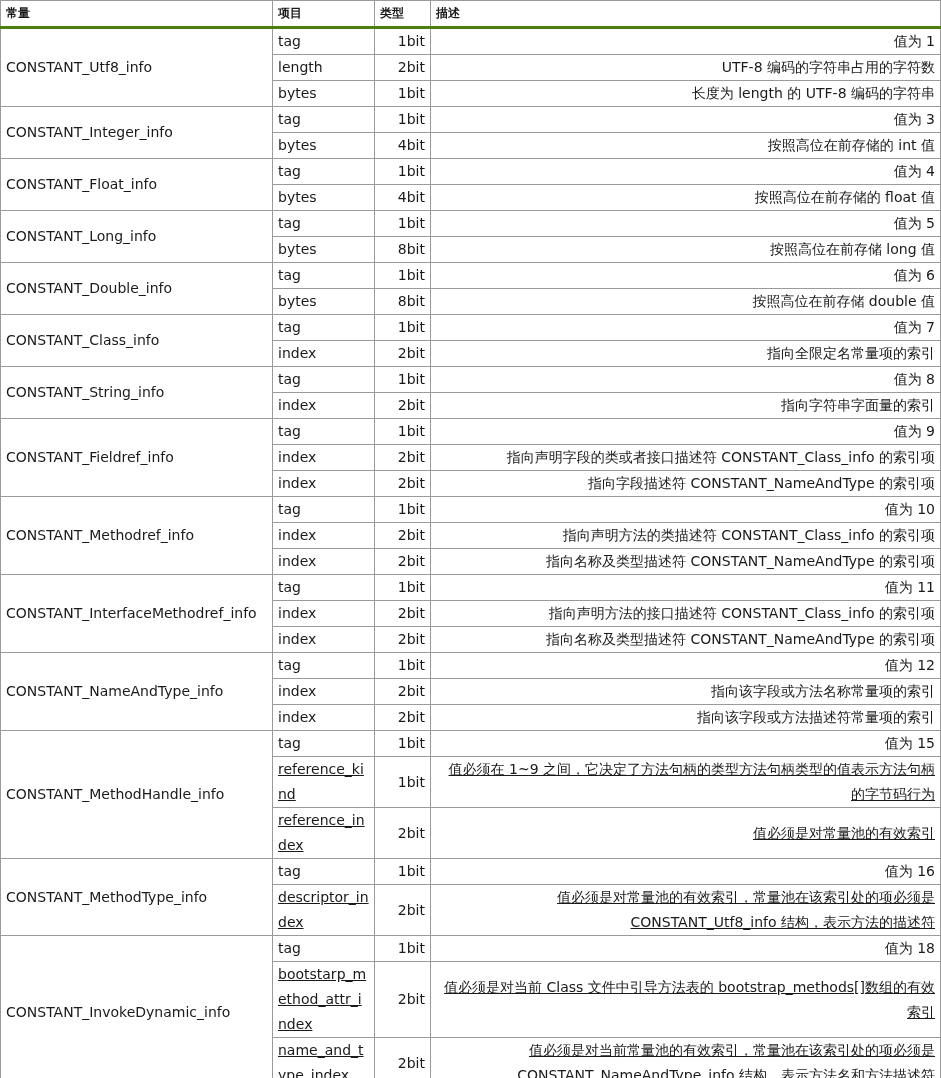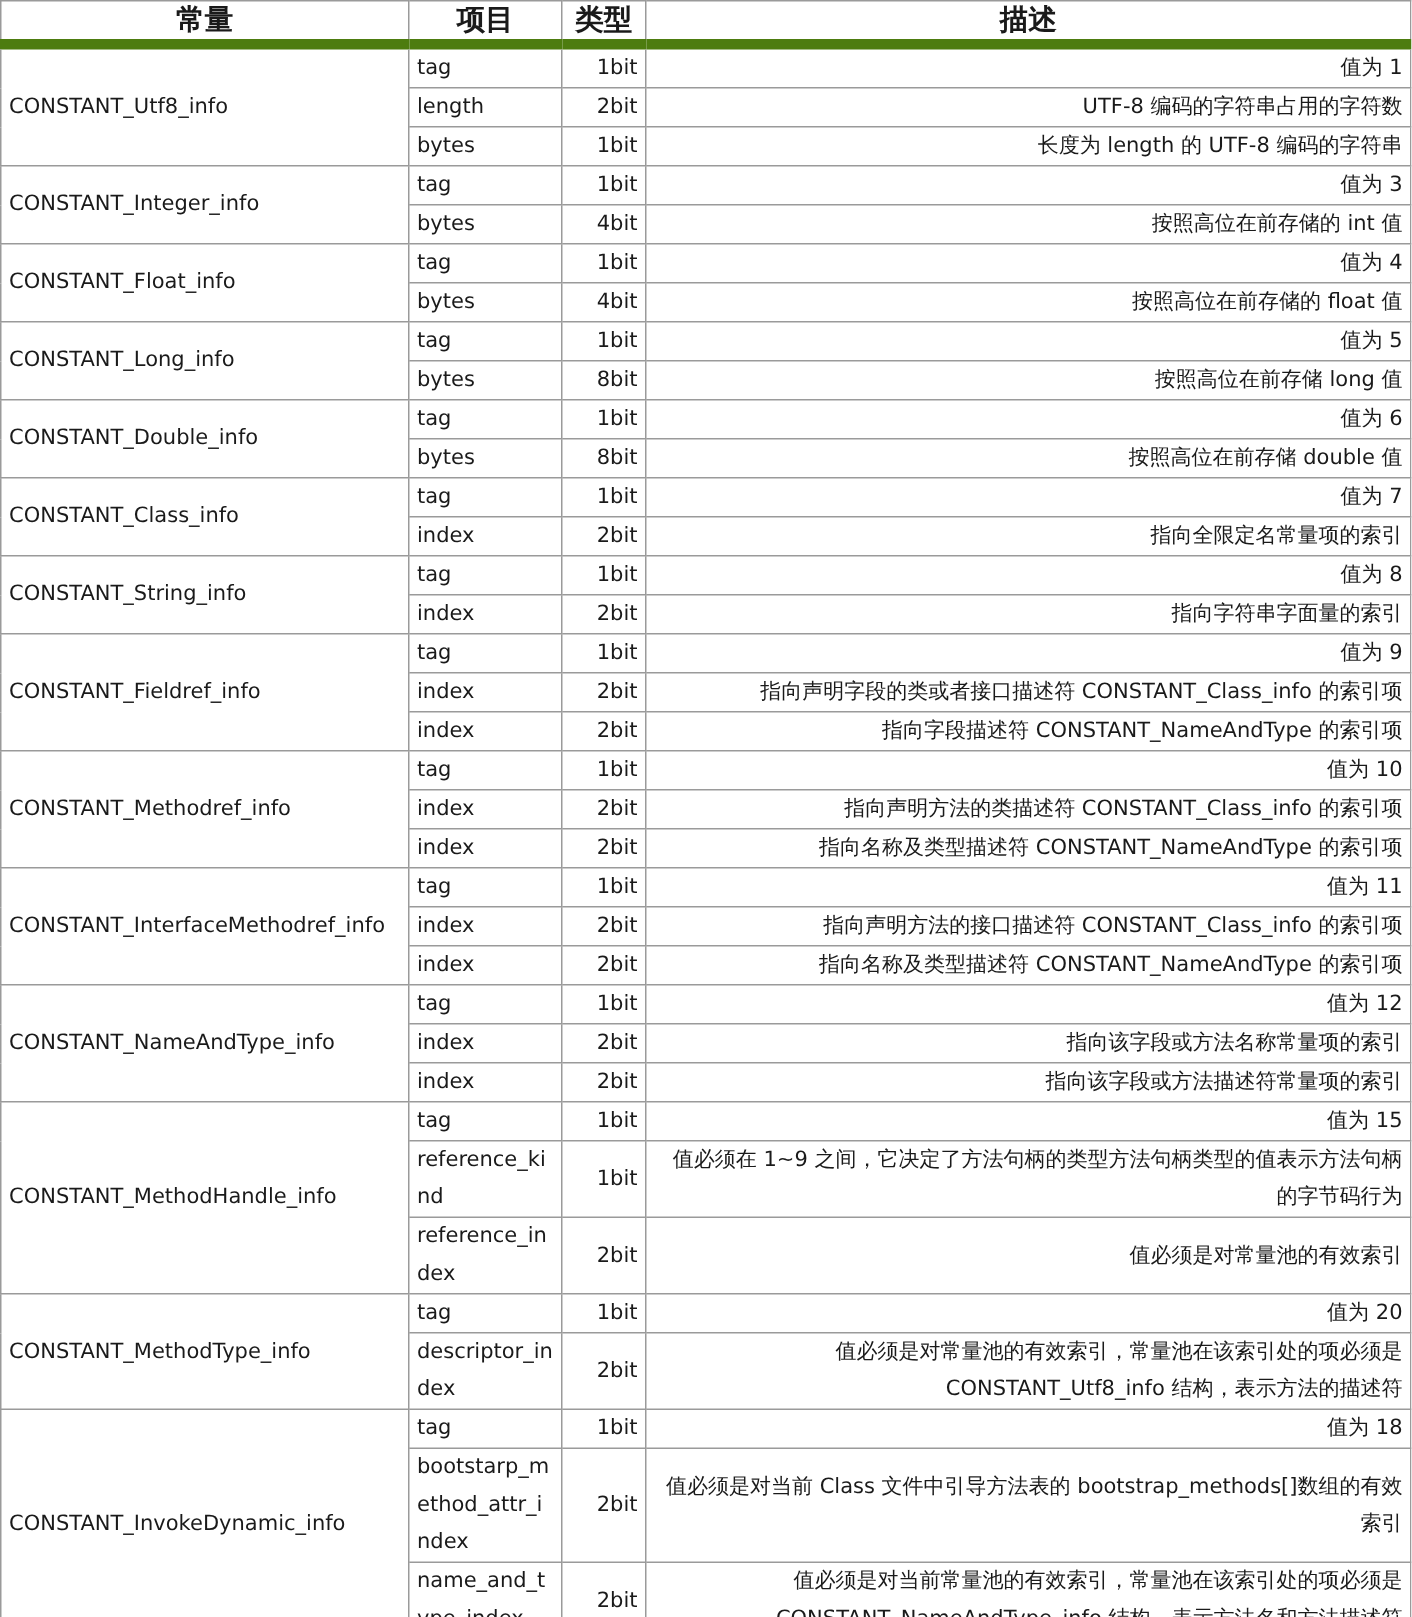--- a/index.html
+++ b/index.html
@@ -19,30 +19,30 @@
   table.cp col.c4 { width: 510px; }
   table.cp th, table.cp td {
     border: 1px solid #9a9a9a;
     padding: 0 5px;
     line-height: 25px;
     vertical-align: middle;
   }
   table.cp thead th {
     height: 25px;
     font-weight: bold;
-    font-size: 19px;
-    text-align: center;
-    border-bottom: 7px solid #4d7c0f;
+    font-size: 12px;
+    text-align: left;
+    border-bottom: 3px solid #4d7c0f;
   }
   table.cp td { height: 24.7px; }
   td.name { text-align: left; }
   td.item { text-align: left; word-break: break-all; padding: 0 4px; }
   td.type { text-align: right; }
   td.desc { text-align: right; padding-left: 9px; }
-  tr.tall td.item, tr.tall td.desc { line-height: 25px; }
+  tr.tall td.item, tr.tall td.desc { line-height: 25px; text-decoration: underline; }
   tr.tall3 td { height: 75px; }
   tr.tall2 td { height: 50px; }
 </style>
 </head>
 <body>
 
 <table class="cp">
   <colgroup>
       <col class="c1">
       <col class="c2">
@@ -217,21 +217,21 @@
       </tr>
       <tr class="tall tall2">
         <td class="item">reference_index</td>
         <td class="type">2bit</td>
         <td class="desc">值必须是对常量池的有效索引</td>
       </tr>
       <tr>
         <td class="name" rowspan="2">CONSTANT_MethodType_info</td>
         <td class="item">tag</td>
         <td class="type">1bit</td>
-        <td class="desc">值为 20</td>
+        <td class="desc">值为 16</td>
       </tr>
       <tr class="tall tall2">
         <td class="item">descriptor_index</td>
         <td class="type">2bit</td>
         <td class="desc">值必须是对常量池的有效索引，常量池在该索引处的项必须是 CONSTANT_Utf8_info 结构，表示方法的描述符</td>
       </tr>
       <tr>
         <td class="name" rowspan="3">CONSTANT_InvokeDynamic_info</td>
         <td class="item">tag</td>
         <td class="type">1bit</td>

